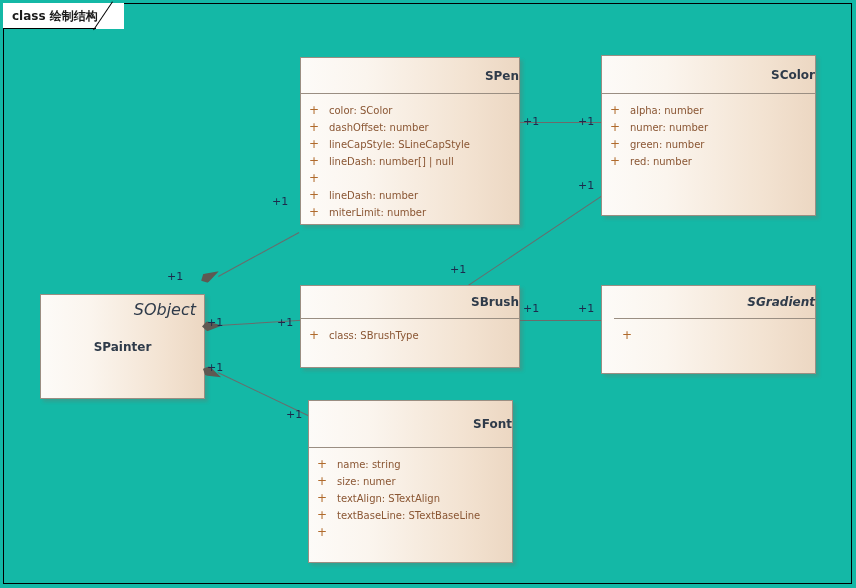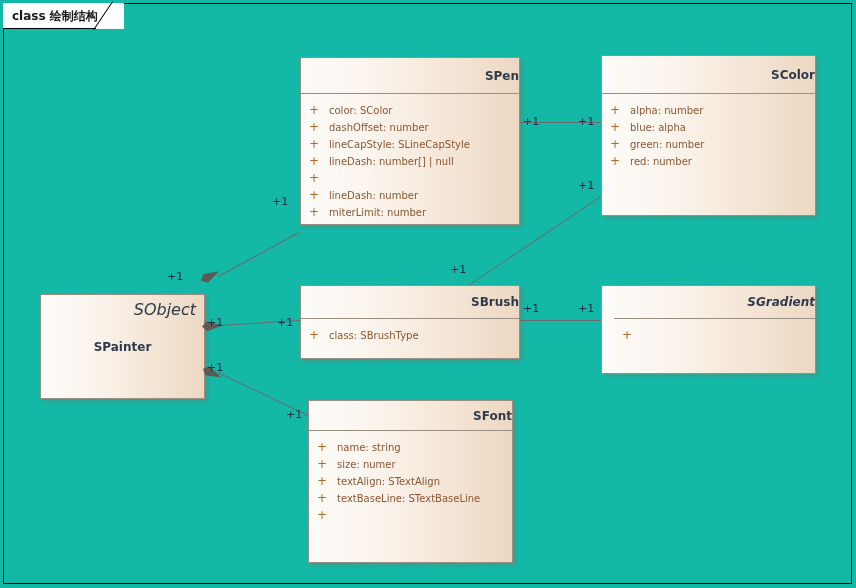--- a/index.html
+++ b/index.html
@@ -245,39 +245,39 @@
     <div class="uml-header" style="height:38px;">
       <span class="uml-title">SColor</span>
     </div>
     <div class="uml-body">
       <div class="attr-row">
         <span class="attr-vis">+</span>
         <span class="attr-name">alpha: number</span>
       </div>
       <div class="attr-row">
         <span class="attr-vis">+</span>
-        <span class="attr-name">blue: alpha</span>
+        <span class="attr-name">numer: number</span>
       </div>
       <div class="attr-row">
         <span class="attr-vis">+</span>
         <span class="attr-name">green: number</span>
       </div>
       <div class="attr-row">
         <span class="attr-vis">+</span>
         <span class="attr-name">red: number</span>
       </div>
     </div>
   </div>
 
   <div class="uml-class uml-plain" style="left:40px; top:294px; width:165px; height:105px;">
     <span class="uml-stereo">SObject</span>
     <span class="uml-title">SPainter</span>
   </div>
 
-  <div class="uml-class" style="left:300px; top:285px; width:220px; height:74px;">
+  <div class="uml-class" style="left:300px; top:285px; width:220px; height:83px;">
     <div class="uml-header" style="height:33px;">
       <span class="uml-title">SBrush</span>
     </div>
     <div class="uml-body">
       <div class="attr-row">
         <span class="attr-vis">+</span>
         <span class="attr-name">class: SBrushType</span>
       </div>
     </div>
   </div>
@@ -287,21 +287,21 @@
       <span class="uml-title abstract">SGradient</span>
     </div>
     <div class="uml-body">
       <div class="attr-row">
         <span class="attr-vis">+</span>
       </div>
     </div>
   </div>
 
   <div class="uml-class" style="left:308px; top:400px; width:205px; height:163px;">
-    <div class="uml-header" style="height:30px;">
+    <div class="uml-header" style="height:47px;">
       <span class="uml-title">SFont</span>
     </div>
     <div class="uml-body">
       <div class="attr-row">
         <span class="attr-vis">+</span>
         <span class="attr-name">name: string</span>
       </div>
       <div class="attr-row">
         <span class="attr-vis">+</span>
         <span class="attr-name">size: numer</span>

